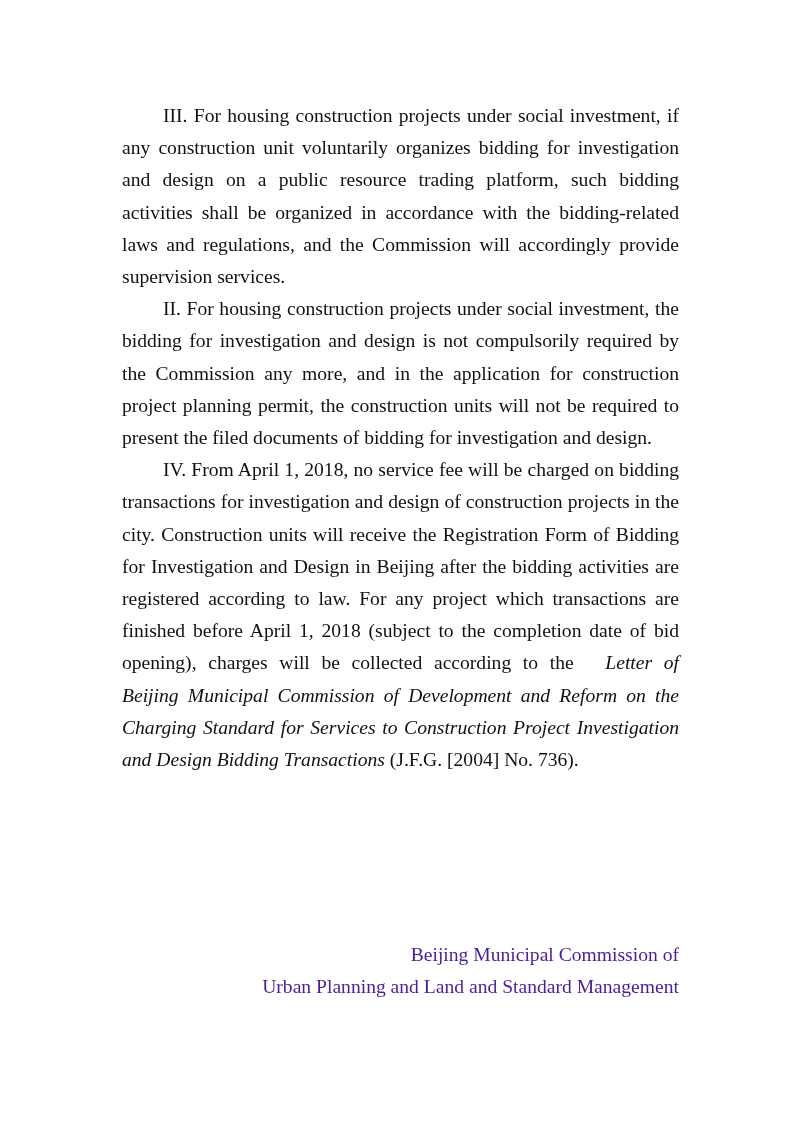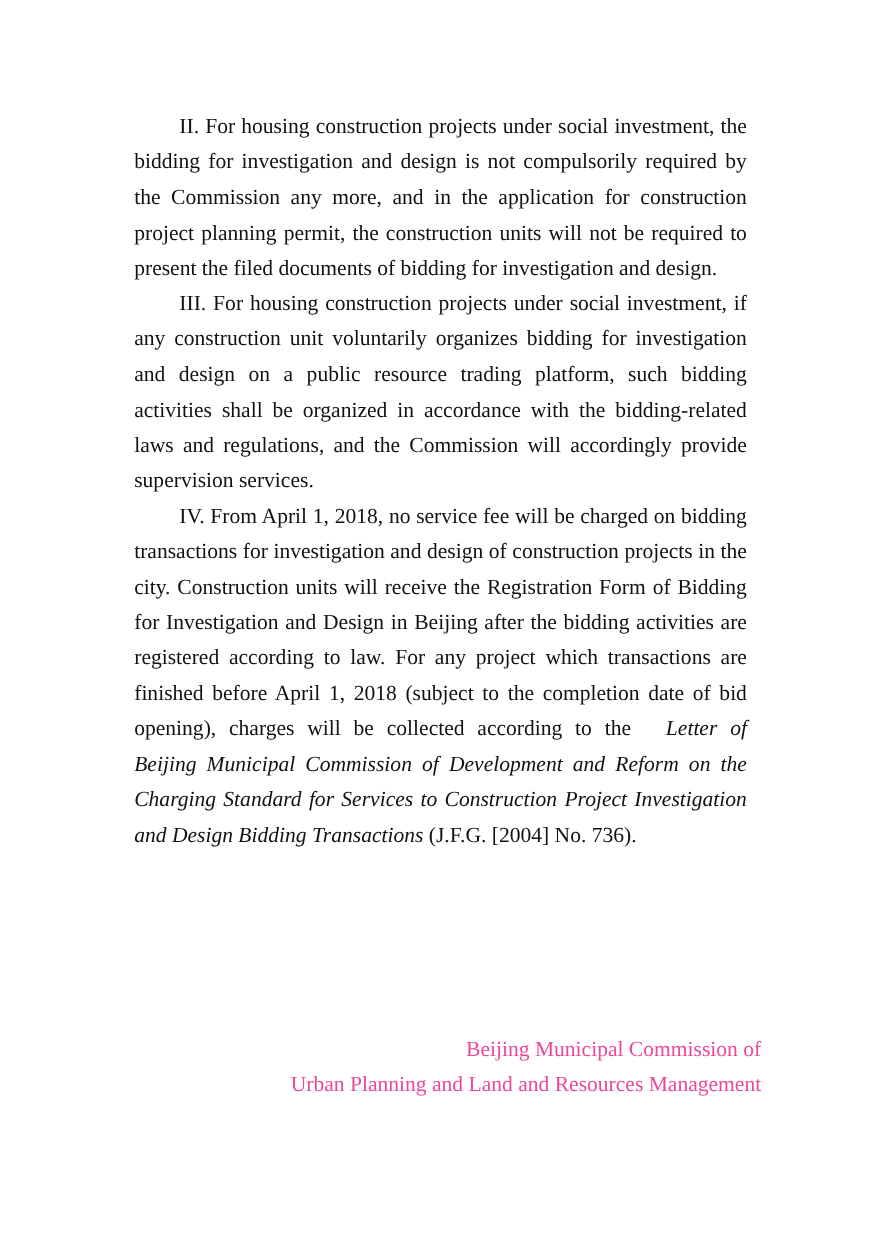--- a/index.html
+++ b/index.html
@@ -27,41 +27,41 @@
       margin: 0;
       text-align: justify;
       text-align-last: left;
       hyphens: none;
     }
     .para.indent {
       text-indent: 41px;
     }
     .signature {
       position: absolute;
-      right: 108px;
+      right: 121px;
       top: 939px;
       text-align: right;
       font-size: 19.6px;
       line-height: 32.2px;
       font-family: "Liberation Serif", "DejaVu Serif", serif;
-      color: #ec4899;
+      color: #4c1d95;
     }
     .sig-line {
       display: block;
       white-space: nowrap;
     }
     em {
       margin-left: 20px;
     }
   </style>
 </head>
 <body>
 
 <div class="page">
+  <p class="para indent">III. For housing construction projects under social investment, if any construction unit voluntarily organizes bidding for investigation and design on a public resource trading platform, such bidding activities shall be organized in accordance with the bidding-related laws and regulations, and the Commission will accordingly provide supervision services.</p>
   <p class="para indent">II. For housing construction projects under social investment, the bidding for investigation and design is not compulsorily required by the Commission any more, and in the application for construction project planning permit, the construction units will not be required to present the filed documents of bidding for investigation and design.</p>
-  <p class="para indent">III. For housing construction projects under social investment, if any construction unit voluntarily organizes bidding for investigation and design on a public resource trading platform, such bidding activities shall be organized in accordance with the bidding-related laws and regulations, and the Commission will accordingly provide supervision services.</p>
   <p class="para indent"><span>IV. From April 1, 2018, no service fee will be charged on bidding transactions for investigation and design of construction projects in the city. Construction units will receive the Registration Form of Bidding for Investigation and Design in Beijing after the bidding activities are registered according to law. For any project which transactions are finished before April 1, 2018 (subject to the completion date of bid opening), charges will be collected according to the </span><em>Letter of Beijing Municipal Commission of Development and Reform on the Charging Standard for Services to Construction Project Investigation and Design Bidding Transactions</em><span> (J.F.G. [2004] No. 736).</span></p>
 </div>
 
 <div class="signature">
   <span class="sig-line">Beijing Municipal Commission of</span>
-  <span class="sig-line">Urban Planning and Land and Resources Management</span>
+  <span class="sig-line">Urban Planning and Land and Standard Management</span>
 </div>
 
 </body></html>

